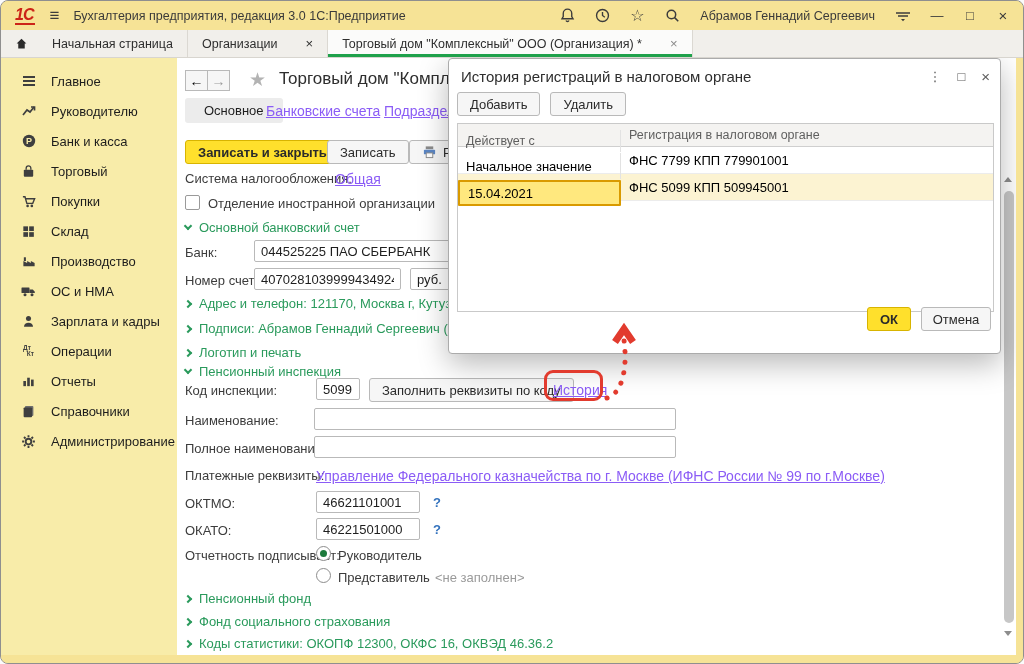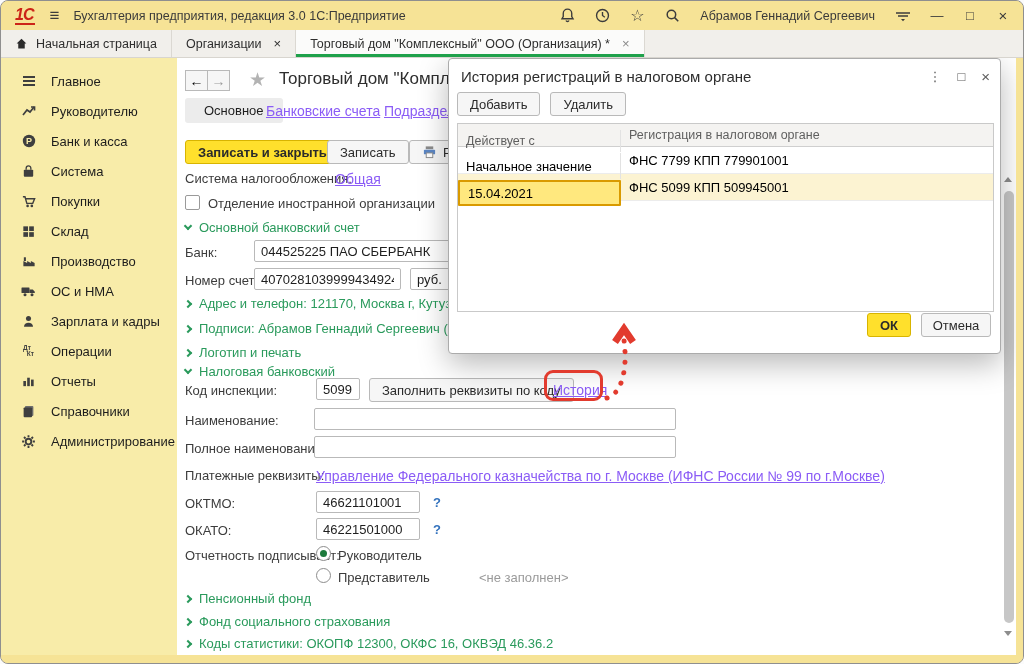--- a/index.html
+++ b/index.html
@@ -12,21 +12,21 @@
   .tb-burger { font-size:17px; color:#3c3c3c; margin:0 4px; }
   .tb-title { font-size:12.5px; color:#3a3a3a; }
   .tb-right { margin-left:auto; display:flex; align-items:center; gap:17px; }
   .tb-ico { width:18px; height:18px; display:flex; align-items:center; justify-content:center; color:#3c3c3c; }
   .tb-user { font-size:12.5px; color:#3a3a3a; margin:0 2px; }
   .winctl { font-size:13px; color:#3c3c3c; width:16px; text-align:center; }
   .glyph-star { font-size:16px; color:#3c3c3c; }
 
   
   .tabbar { height:28px; background:#f1efeb; display:flex; border-bottom:1px solid #d8d5cf; }
-  .tab { display:flex; align-items:center; gap:8px; padding:0 14px; font-size:12.5px; color:#2e2e2e; border-right:1px solid #dbd8d2; position:relative; }
+  .tab { display:flex; align-items:center; gap:24px; padding:0 14px; font-size:12.5px; color:#2e2e2e; border-right:1px solid #dbd8d2; position:relative; }
   .tab .x { color:#8a8a8a; font-size:13px; margin-left:4px; }
   .tab.active { background:#fbfbfa; }
   .tab.active::after { content:""; position:absolute; left:0; right:0; bottom:0; height:3px; background:#1fa14b; }
 
   
   .mainrow { height:597px; display:flex; background:#f6e396; }
   .sidebar { width:176px; background:#f8eca9; padding-top:8px; flex:none; }
   .sb-item { height:30px; display:flex; align-items:center; gap:13px; padding-left:18px; font-size:13px; color:#1d1d1d; cursor:default; }
   .sb-ico { width:19px; height:16px; display:flex; align-items:center; justify-content:center; color:#3f3f3f; flex:none; }
   .sb-ico .ops { font-size:6.5px; font-weight:bold; line-height:6px; color:#3f3f3f; text-align:left; }
@@ -64,21 +64,21 @@
   .dlg-title { font-size:15px; color:#2e2e2e; }
   .dlg-icons { margin-left:auto; display:flex; align-items:center; gap:16px; color:#5c5c5c; font-size:13px; }
   .dlg-btns { position:absolute; left:8px; top:33px; display:flex; gap:10px; }
   .tbl { position:absolute; left:8px; top:64px; width:537px; height:189px; border:1px solid #c9c9c9; font-size:13px; }
   .tbl-row { display:flex; height:27px; align-items:center; border-bottom:1px solid #ececec; }
   .tbl-head { height:23px; background:#f4f3f1; border-bottom:1px solid #cfcfcf; color:#5f5f5f; font-size:12.5px; }
   .c1 { width:163px; padding:0 8px; flex:none; height:100%; display:flex; align-items:center; border-right:1px solid #e2e2e2;margin-top:12px; }
   .c2 { flex:1; padding:0 8px; height:100%; display:flex; align-items:center; }
   .row-sel { background:#fcf3d2; }
   .cell-sel { background:#ffe87e; border:2px solid #d99a00; border-radius:1px; }
-  .dlg-foot { position:absolute; right:9px; bottom:16px; display:flex; gap:10px;border-radius:8px; }
+  .dlg-foot { position:absolute; right:9px; bottom:22px; display:flex; gap:10px;border-radius:8px; }
 
   
   .anno-box { position:absolute; left:367px; top:312px; width:59px; height:31px; border:3px solid #e23b2e; border-radius:9px; z-index:70; pointer-events:none; }
   .anno-arrow { position:absolute; left:410px; top:258px; z-index:70; pointer-events:none; }
 </style>
 </head>
 <body>
 
 <div class="window">
 
@@ -165,21 +165,21 @@
           </span>
         <span>Банк и касса</span>
       </div>
       <div class="sb-item">
         <span class="sb-ico">
             <svg width="15" height="15" viewBox="0 0 16 16">
               <path d="M5.5 6V4.5a2.5 2.5 0 0 1 5 0V6" fill="none" stroke="#3f3f3f" stroke-width="1.4"></path>
               <rect x="3" y="6" width="10" height="7.5" rx="1" fill="#3f3f3f"></rect>
             </svg>
           </span>
-        <span>Система</span>
+        <span>Торговый</span>
       </div>
       <div class="sb-item">
         <span class="sb-ico">
             <svg width="16" height="15" viewBox="0 0 16 16">
               <path d="M1.5 3h2.2l2 7h6.3l2-5H4.4" fill="none" stroke="#3f3f3f" stroke-width="1.5"></path>
               <circle cx="6.5" cy="12.7" r="1.4" fill="#3f3f3f"></circle>
               <circle cx="11" cy="12.7" r="1.4" fill="#3f3f3f"></circle>
             </svg>
           </span>
         <span>Покупки</span>
@@ -311,21 +311,21 @@
       <div class="abs greenhead" style="left:8px; top:263px;">
         <span class="chev r"></span>
         <span>Подписи: Абрамов Геннадий Сергеевич (Генера</span>
       </div>
       <div class="abs greenhead" style="left:8px; top:287px;">
         <span class="chev r"></span>
         <span>Логотип и печать</span>
       </div>
       <div class="abs greenhead" style="left:8px; top:306px;">
         <span class="chev d"></span>
-        <span>Налоговая банковский</span>
+        <span>Пенсионный инспекция</span>
       </div>
 
       <span class="abs lbl" style="left:8px; top:325px;">Код инспекции:</span>
       <input class="abs inp" style="left: 139px; top: 320px; width: 44px;" readonly="" value="5099">
       <button class="abs btn" style="left:192px; top:320px;text-align:right;">Заполнить реквизиты по коду</button>
       <span class="abs link" style="left:376px; top:324px;">История</span>
 
       <span class="abs lbl" style="left:8px; top:355px;">Наименование:</span>
       <input class="abs inp" style="left: 137px; top: 350px; width: 362px;" readonly="">
       <span class="abs lbl" style="left:8px; top:383px;">Полное наименование:</span>
@@ -340,21 +340,21 @@
 
       <span class="abs lbl" style="left:8px; top:465px;">ОКАТО:</span>
       <input class="abs inp" style="left: 139px; top: 460px; width: 104px;" readonly="" value="46221501000">
       <span class="abs hintq" style="left:256px; top:464px;">?</span>
 
       <span class="abs lbl" style="left:8px; top:490px;">Отчетность подписывает:</span>
       <span class="abs radio sel" style="left:139px; top:488px;"></span>
       <span class="abs lbl" style="left:161px; top:490px;">Руководитель</span>
       <span class="abs radio" style="left:139px; top:510px;"></span>
       <span class="abs lbl" style="left:161px; top:512px;">Представитель</span>
-      <span class="abs muted" style="left:258px; top:512px;margin-left:44px;">&lt;не заполнен&gt;</span>
+      <span class="abs muted" style="left:258px; top:512px;">&lt;не заполнен&gt;</span>
 
       <div class="abs greenhead" style="left:8px; top:533px;">
         <span class="chev r"></span>
         <span>Пенсионный фонд</span>
       </div>
       <div class="abs greenhead" style="left:8px; top:556px;">
         <span class="chev r"></span>
         <span>Фонд социального страхования</span>
       </div>
       <div class="abs greenhead" style="left:8px; top:578px;">

